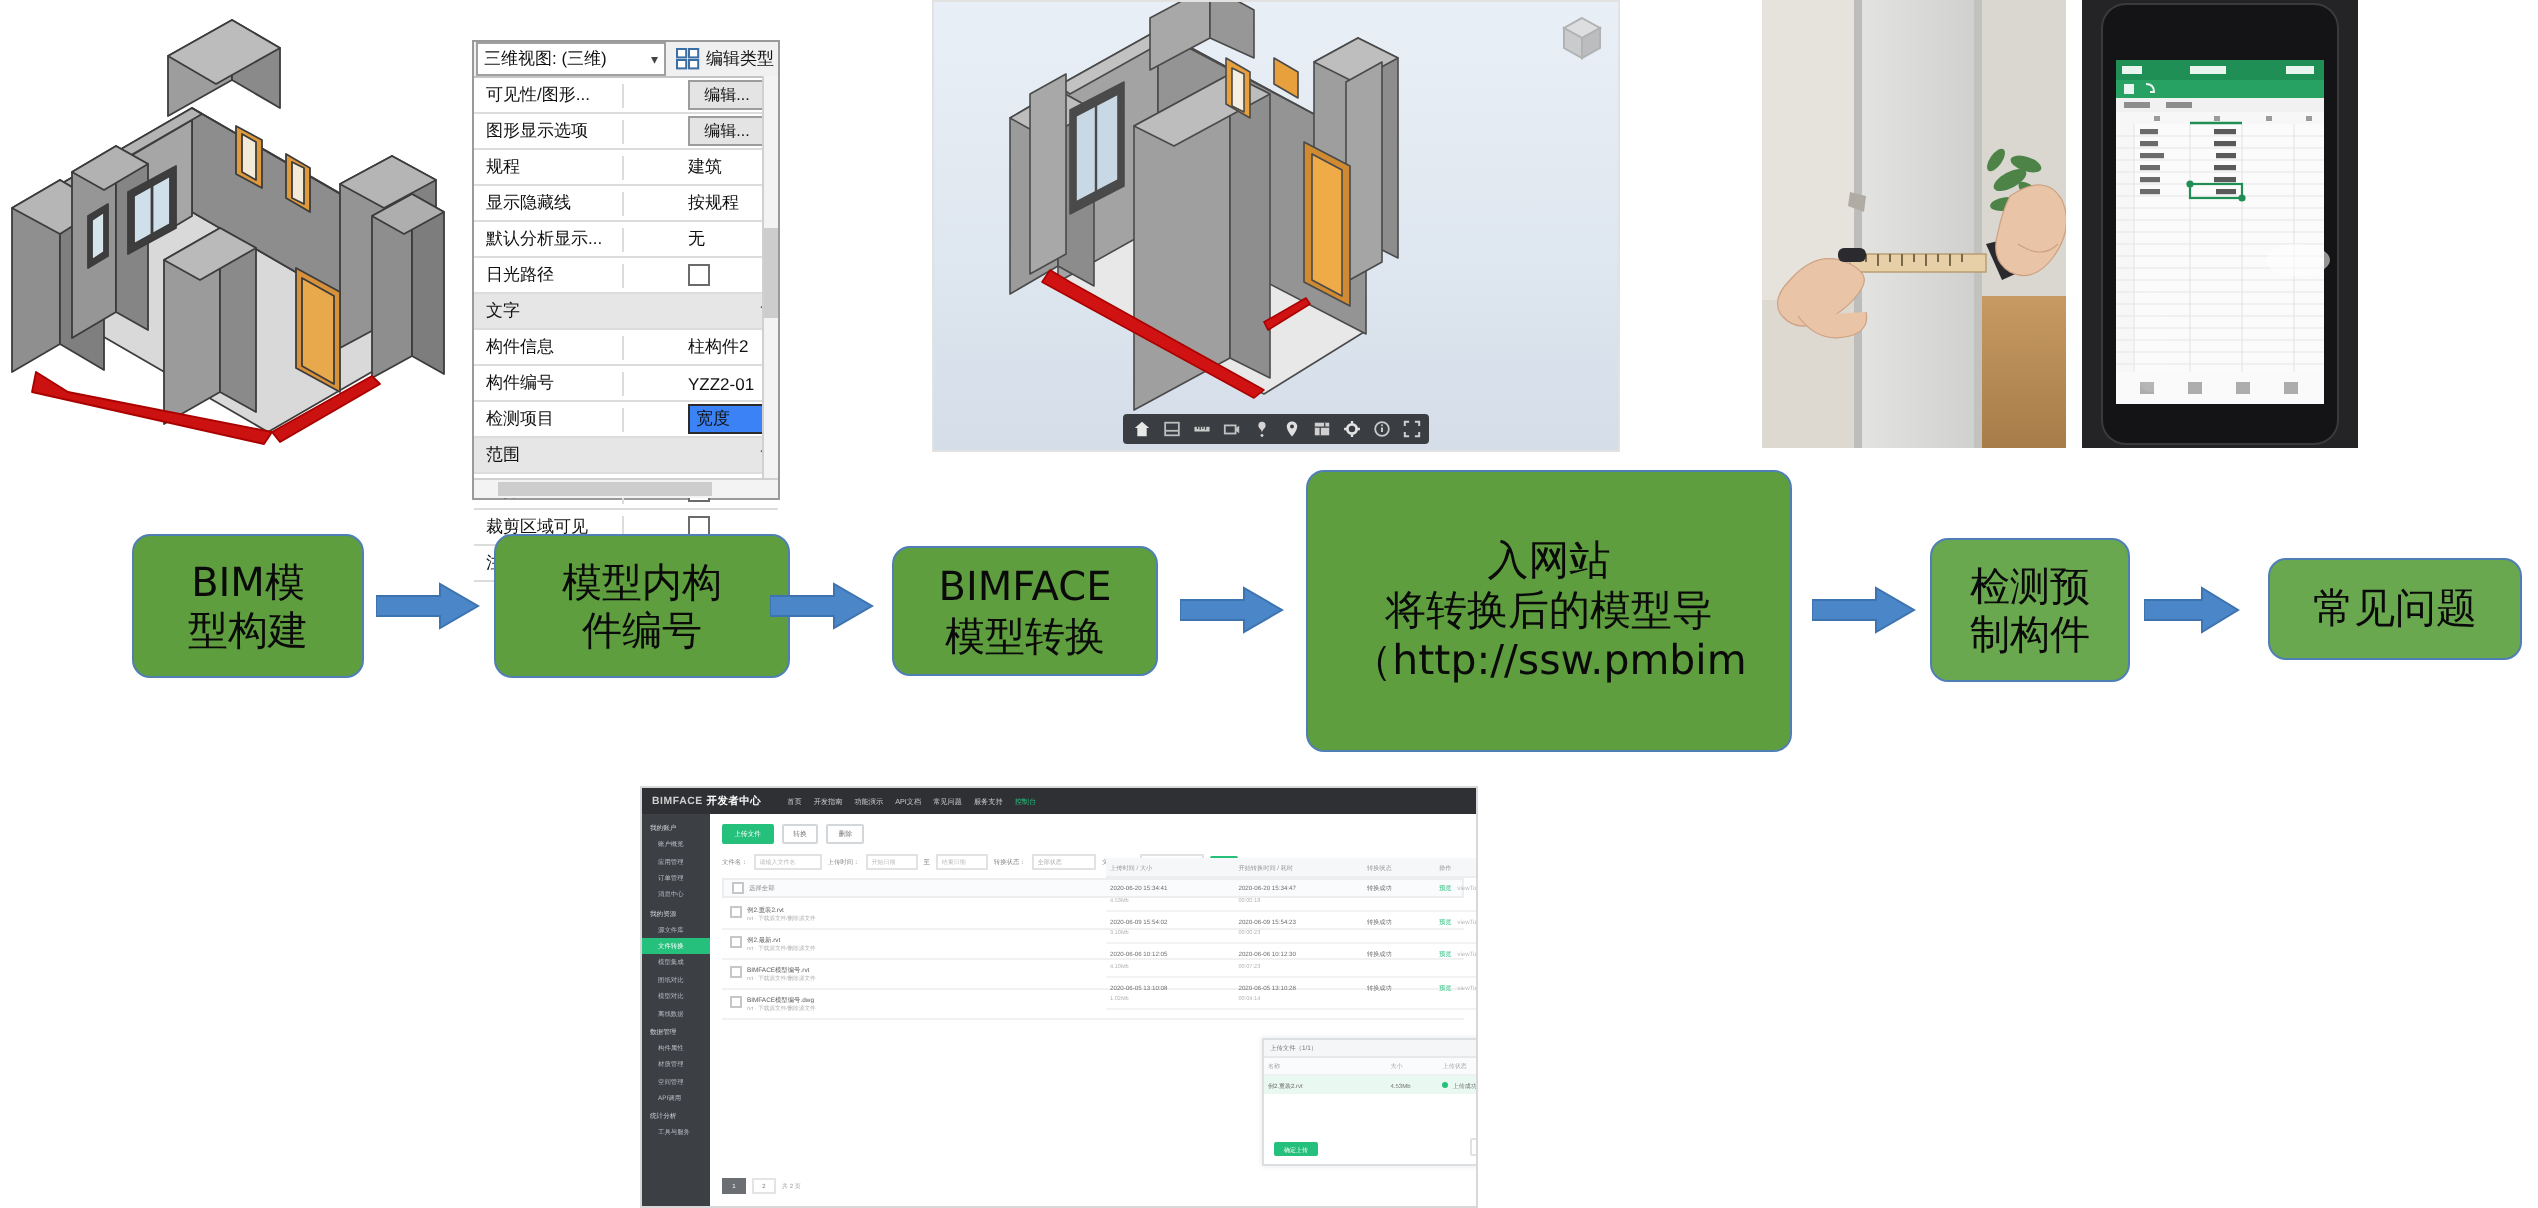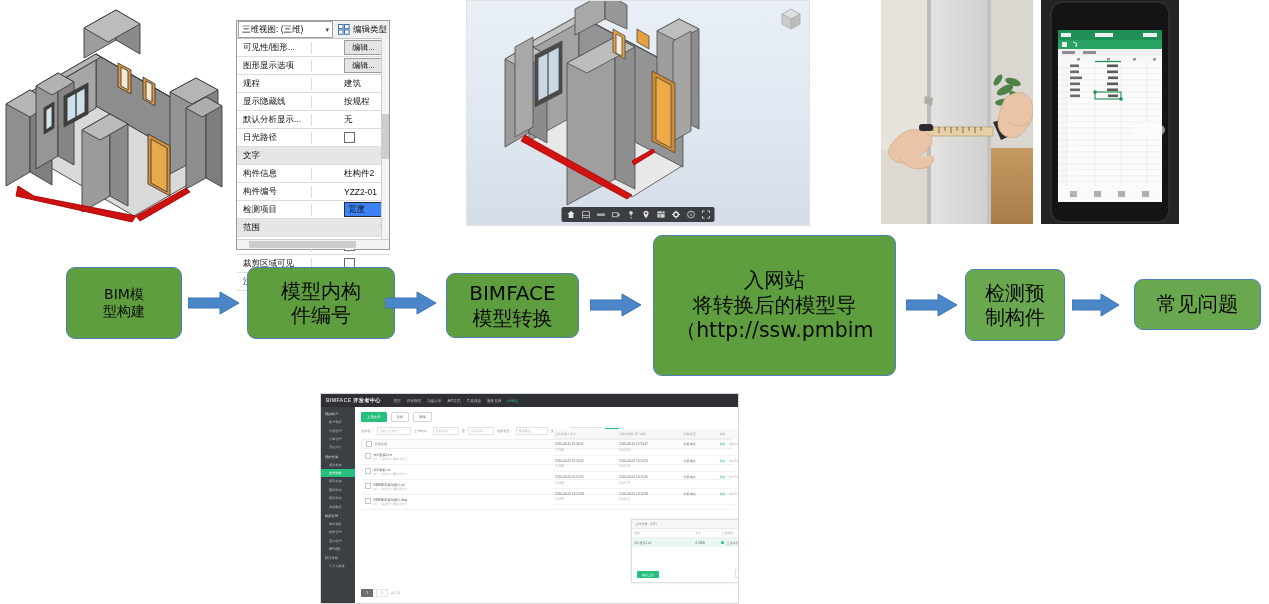--- a/index.html
+++ b/index.html
@@ -572,21 +572,21 @@
       </g>
 
       <ellipse cx="108" cy="130" rx="16" ry="8" fill="#ffffff" opacity=".55"></ellipse>
       <ellipse cx="34" cy="170" rx="10" ry="26" fill="#ffffff" opacity=".10"></ellipse>
     </svg>
   </div>
 
   <div class="abs" id="watermark">
   </div>
 
-  <div class="fc-box" id="fc1" style="left:66px;top:267px;width:116px;height:72px;font-size:14px;">
+  <div class="fc-box" id="fc1" style="left:66px;top:267px;width:116px;height:72px;font-size:20px;">
     <span>
         <span style="display:block">BIM模</span>
         <span style="display:block">型构建</span>
       </span>
   </div>
   <div class="fc-arrow" style="left:188px;top:291px;width:52px;height:24px;">
     <svg width="52" height="24" viewBox="0 0 52 24">
         <polygon points="0,7 32,7 32,1 51,12 32,23 32,17 0,17" fill="#4a86c8" stroke="#3d74b0" stroke-width="1"></polygon>
       </svg>
   </div>

